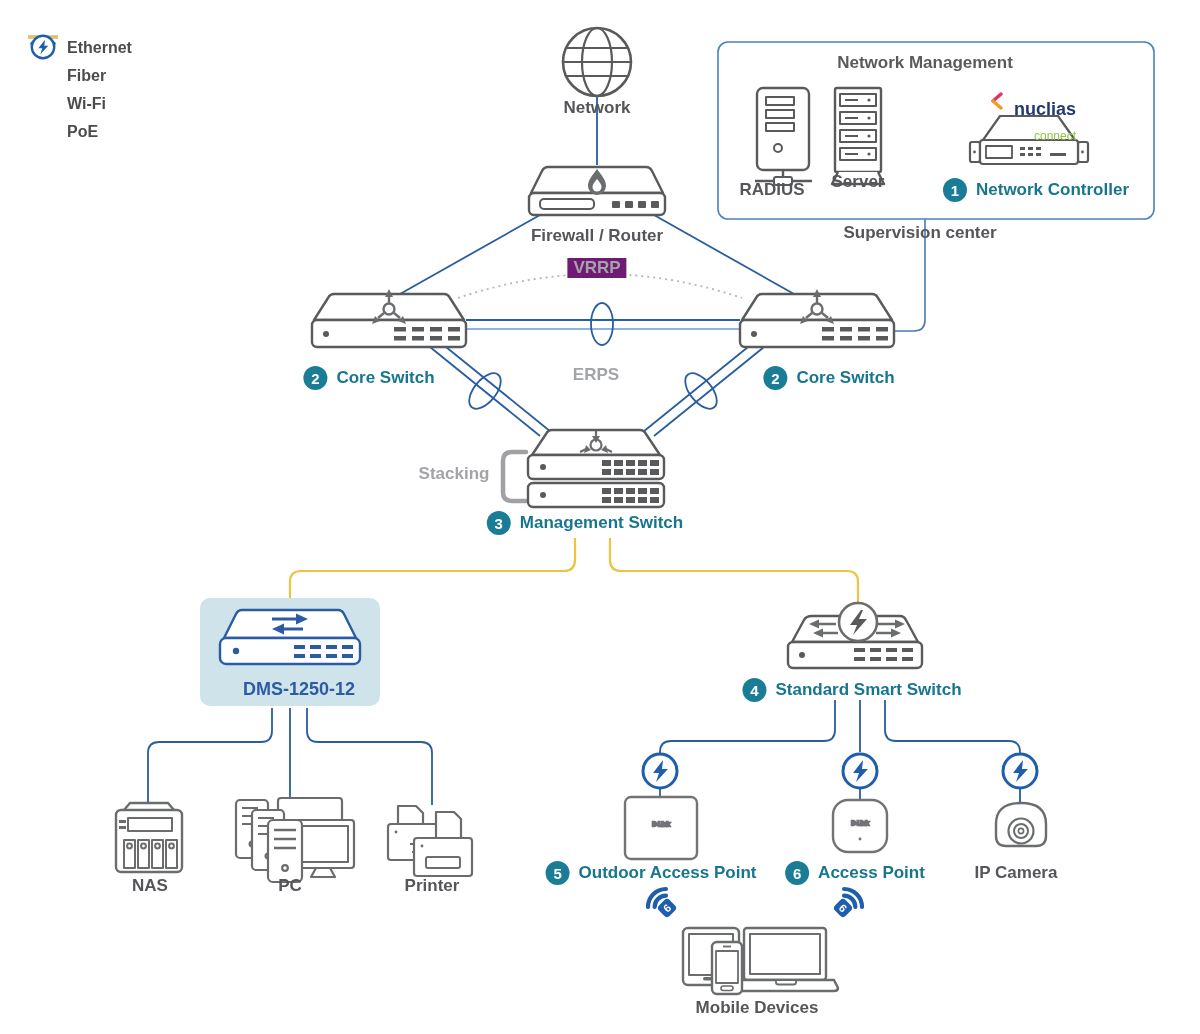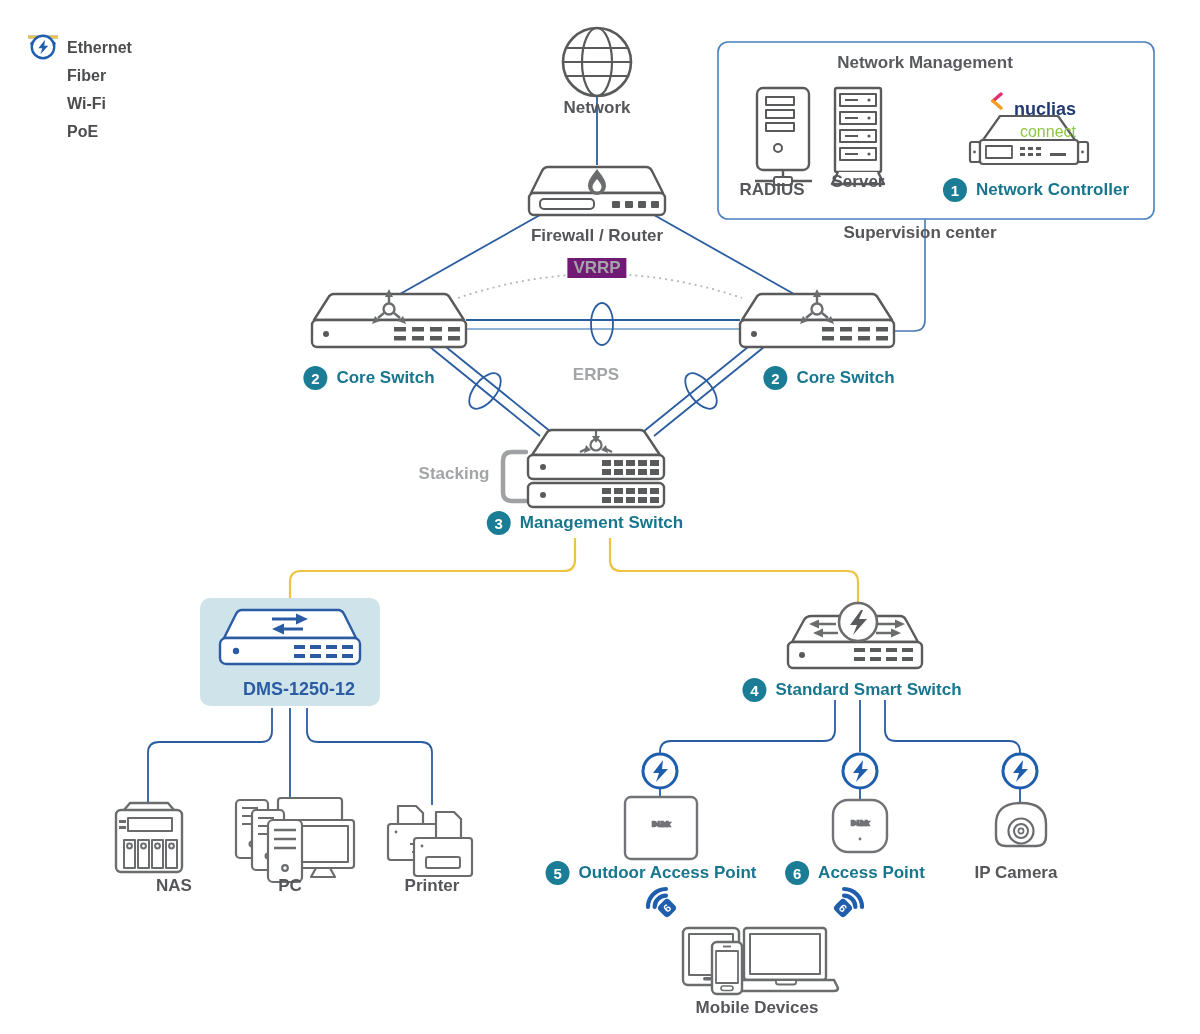--- a/index.html
+++ b/index.html
@@ -16,21 +16,21 @@
        font-weight:bold;font-size:17px;color:#17768e;white-space:nowrap;}
   .badge{display:inline-flex;align-items:center;justify-content:center;width:24px;height:24px;
        border-radius:50%;background:#1b7d95;color:#ffffff;font-size:15px;font-weight:bold;flex:0 0 auto;}
   .legend{position:absolute;left:28px;top:34px;}
   .legend-row{display:flex;align-items:center;height:28px;gap:9px;
        font-size:16px;font-weight:bold;color:#4b4c4e;}
   .legend-swatch{width:30px;display:flex;justify-content:center;}
   .nuclias{position:absolute;left:990px;top:92px;width:86px;text-align:right;line-height:1;}
   .nuclias .brand-row{display:flex;align-items:center;justify-content:flex-end;gap:2px;margin-top:8px;}
   .nuclias .brand{font-size:18px;font-weight:bold;color:#223a70;letter-spacing:0px;}
-  .nuclias .sub{display:block;font-size:16px;color:#8dc63f;margin-top:6px;}
+  .nuclias .sub{display:block;font-size:12px;color:#8dc63f;margin-top:12px;}
   .dlink-txt{font-size:5.5px;font-weight:bold;fill:#8a8c8f;text-anchor:middle;}
 </style>
 </head>
 <body>
 
 <div id="canvas">
 
 <svg width="1200" height="1034" viewBox="0 0 1200 1034">
   <defs>
     <g id="poe-badge">
@@ -411,21 +411,21 @@
 <div class="lab boxtitle" style="left:925px;top:63px;">Network Management</div>
 <div class="lab gray" style="left:597px;top:108px;">Network</div>
 <div class="lab gray" style="left:597px;top:236px;">Firewall / Router</div>
 <div class="lab gray" style="left:772px;top:190px;">RADIUS</div>
 <div class="lab gray" style="left:858px;top:182px;">Server</div>
 <div class="lab gray" style="left:920px;top:233px;">Supervision center</div>
 <div class="lab lightgray" style="left:597px;top:268px;background:#701a75;padding:0 6px;">VRRP</div>
 <div class="lab lightgray" style="left:596px;top:375px;">ERPS</div>
 <div class="lab lightgray" style="left:454px;top:474px;">Stacking</div>
 <div class="lab blue" style="left:290px;top:689px;margin-left:9px;">DMS-1250-12</div>
-<div class="lab gray" style="left:150px;top:886px;margin-left:24px;">NAS</div>
+<div class="lab gray" style="left:150px;top:886px;">NAS</div>
 <div class="lab gray" style="left:290px;top:886px;">PC</div>
 <div class="lab gray" style="left:432px;top:886px;">Printer</div>
 <div class="lab gray" style="left:1016px;top:873px;">IP Camera</div>
 <div class="lab gray" style="left:757px;top:1008px;">Mobile Devices</div>
 
 <div class="badge-label" style="left:1036px;top:190px;">
   <span class="badge">1</span>
   <span>Network Controller</span>
 </div>
 <div class="badge-label" style="left:369px;top:378px;">

